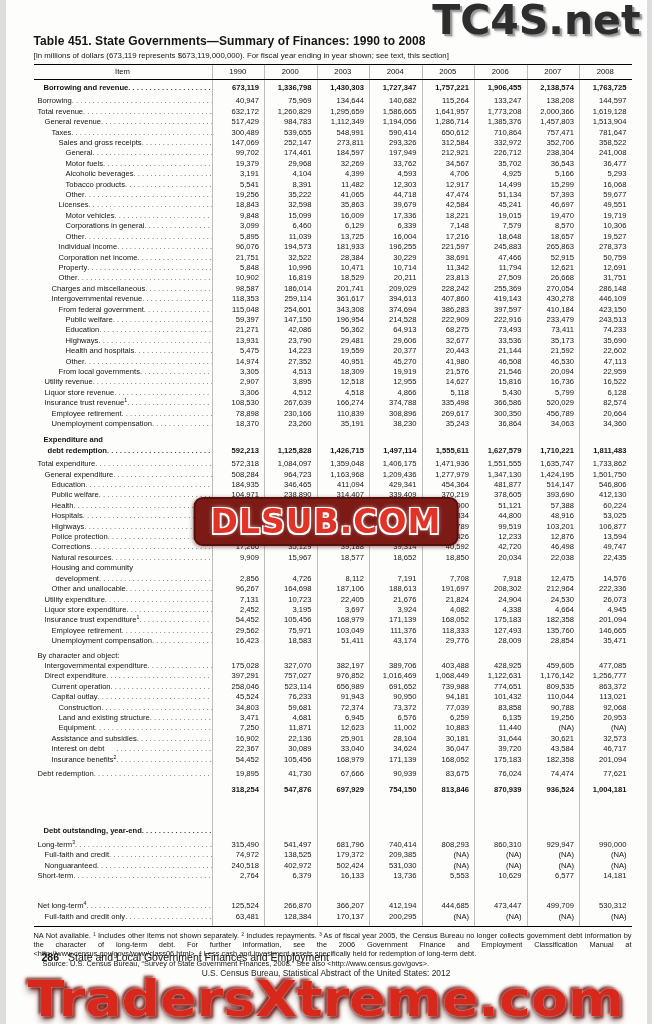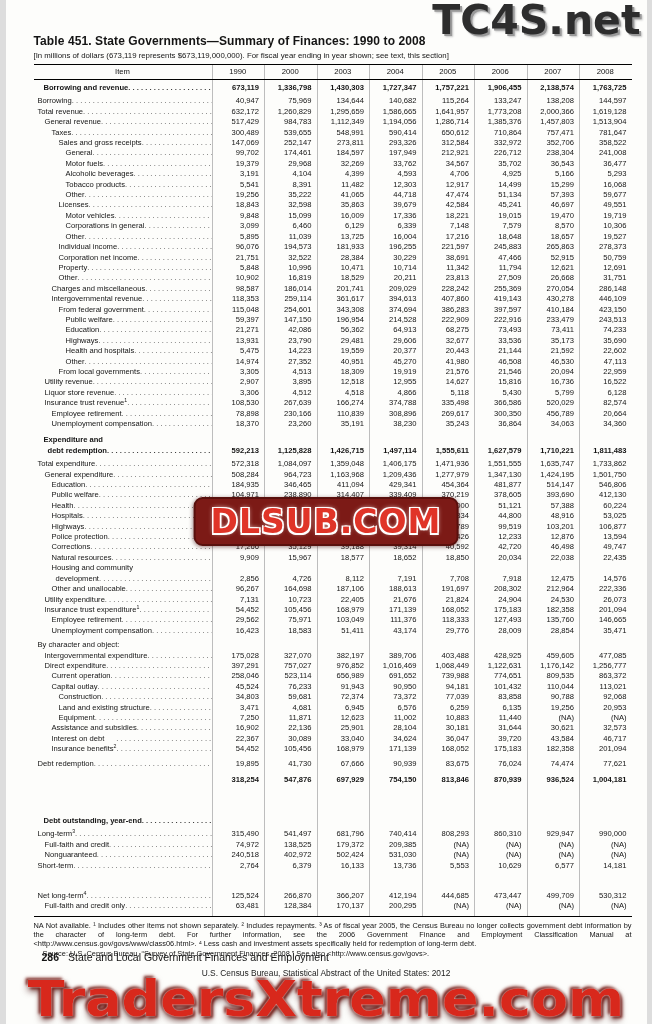--- a/index.html
+++ b/index.html
@@ -736,20 +736,34 @@
             <div class="num">10,723</div>
             <div class="num">22,405</div>
             <div class="num">21,676</div>
             <div class="num">21,824</div>
             <div class="num">24,904</div>
             <div class="num">24,530</div>
             <div class="num">26,073</div>
           </div>
           <div class="row">
             <div class="lab" style="padding-left: 11px;">
+              <div class="lt">Liquor store expenditure</div>
+              <div class="dots"></div>
+            </div>
+            <div class="num">2,452</div>
+            <div class="num">3,195</div>
+            <div class="num">3,697</div>
+            <div class="num">3,924</div>
+            <div class="num">4,082</div>
+            <div class="num">4,338</div>
+            <div class="num">4,664</div>
+            <div class="num">4,945</div>
+          </div>
+          <div class="row">
+            <div class="lab" style="padding-left: 11px;">
               <div class="lt">Insurance trust expenditure</div>
               <sup>1</sup>
               <div class="dots"></div>
             </div>
             <div class="num">54,452</div>
             <div class="num">105,456</div>
             <div class="num">168,979</div>
             <div class="num">171,139</div>
             <div class="num">168,052</div>
             <div class="num">175,183</div>

